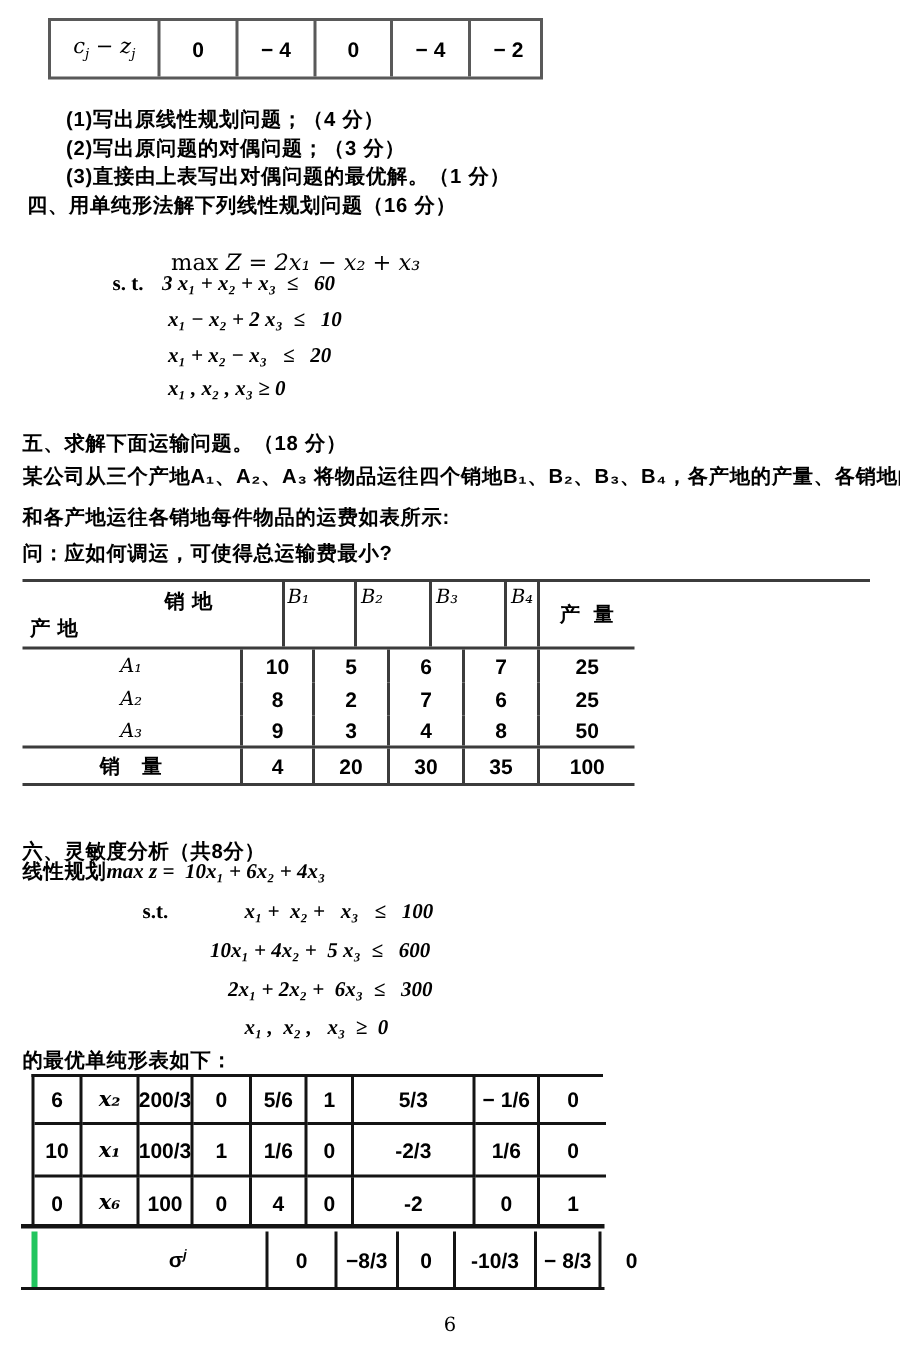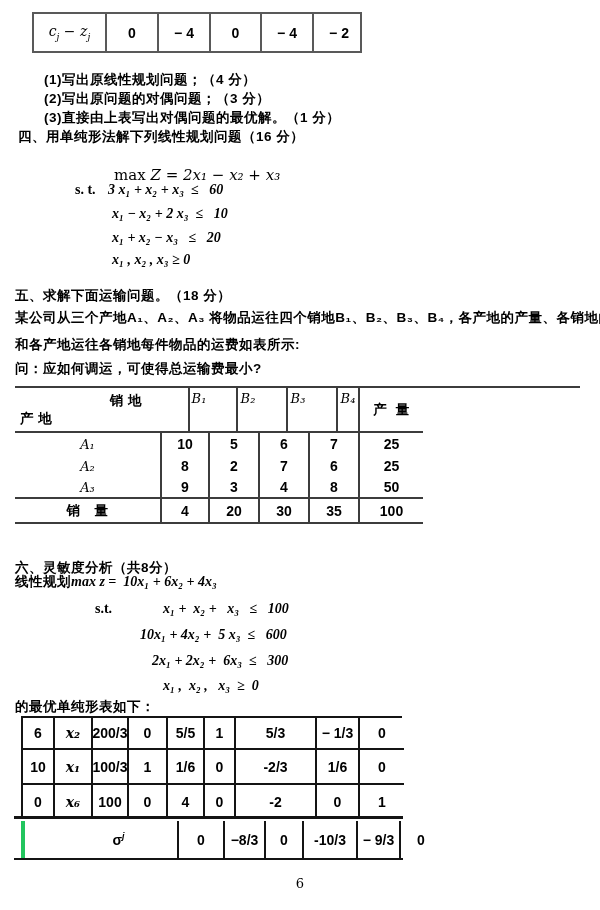--- a/index.html
+++ b/index.html
@@ -150,24 +150,24 @@
   <div class="abs math-bold" style="left:163px; top:678px;">x₁ ,  x₂ ,   x₃  ≥  0</div>
   <div class="abs cjk" style="left:15px; top:698px;">的最优单纯形表如下：</div>
 
   <div class="abs" style="left:0; top:716px; width:600px; height:146px;">
     <div class="abs sx-main">
 
       <div class="bb">6</div>
       <div class="bb sx-basis">x₂</div>
       <div class="bb">200/3</div>
       <div class="bb">0</div>
-      <div class="bb">5/5</div>
+      <div class="bb">5/6</div>
       <div class="bb">1</div>
       <div class="bb">5/3</div>
-      <div class="bb">− 1/3</div>
+      <div class="bb">− 1/6</div>
       <div class="bb nr">0</div>
 
       <div class="bb">10</div>
       <div class="bb sx-basis">x₁</div>
       <div class="bb">100/3</div>
       <div class="bb">1</div>
       <div class="bb">1/6</div>
       <div class="bb">0</div>
       <div class="bb">-2/3</div>
       <div class="bb">1/6</div>
@@ -187,21 +187,21 @@
     <div class="abs" style="left:14px; top:100px; width:389px; height:3px; background:#141414;"></div>
 
     <div class="abs sx-sigma">
       <div>
         <span><span>σ</span><sup style="font-style:italic;">j</sup></span>
       </div>
       <div>0</div>
       <div>−8/3</div>
       <div>0</div>
       <div>-10/3</div>
-      <div>− 9/3</div>
+      <div>− 8/3</div>
       <div class="nr">0</div>
     </div>
 
     <div class="abs" style="left:14px; top:142px; width:389px; height:2px; background:#141414;"></div>
   </div>
 
   <div class="abs" style="left:0; top:876px; width:600px; text-align:center; font-family:'DejaVu Serif', serif; font-size:13px;">6</div>
 
 </div>
 

